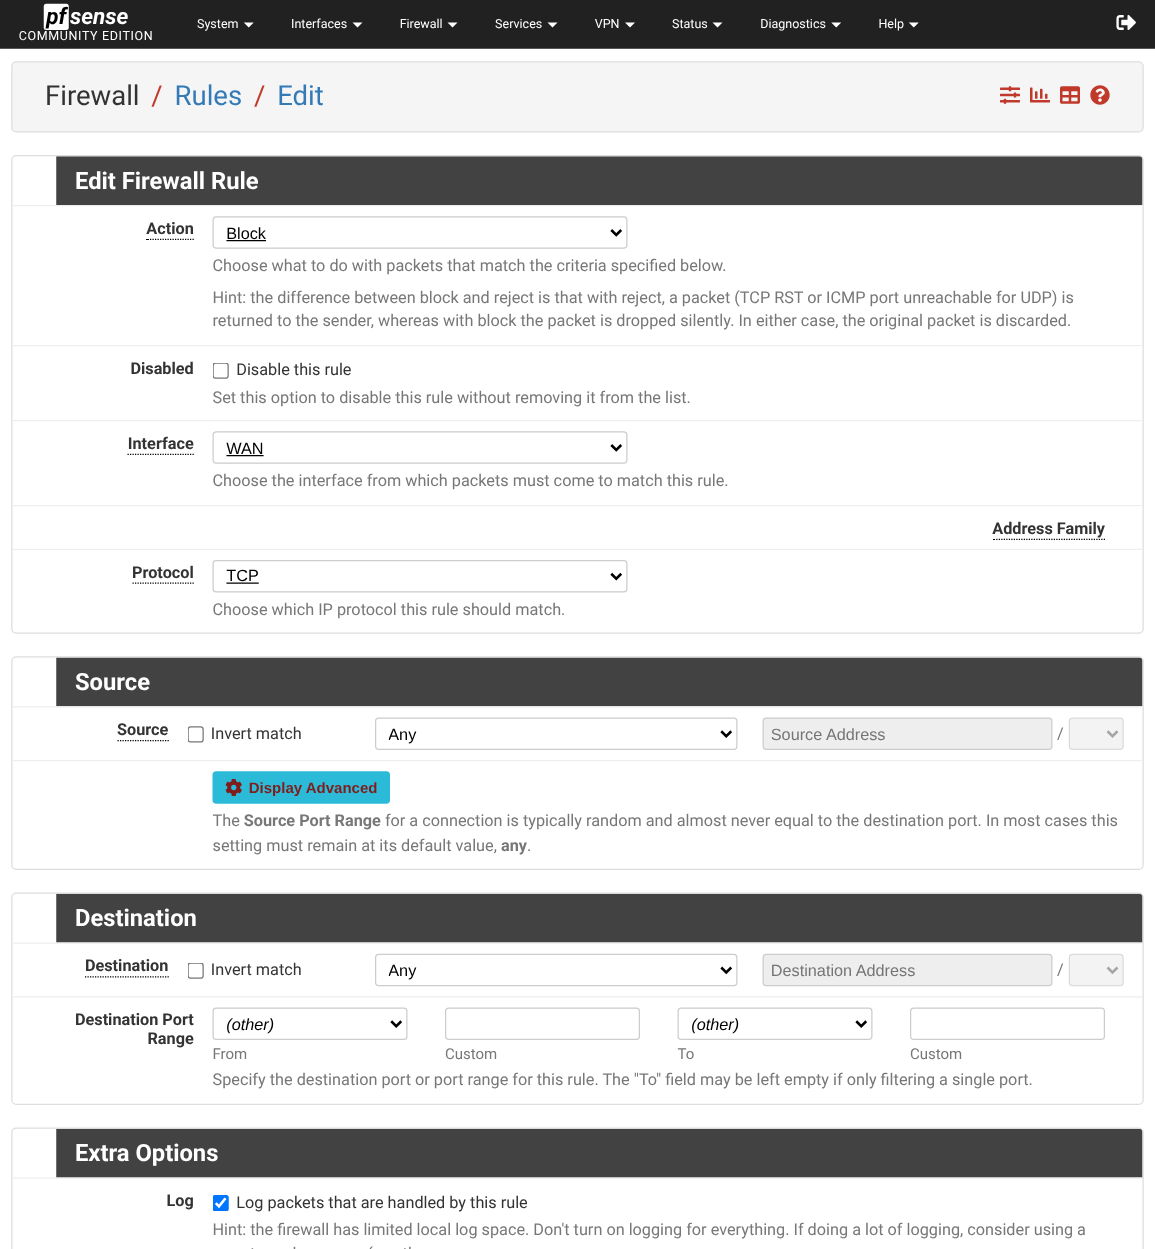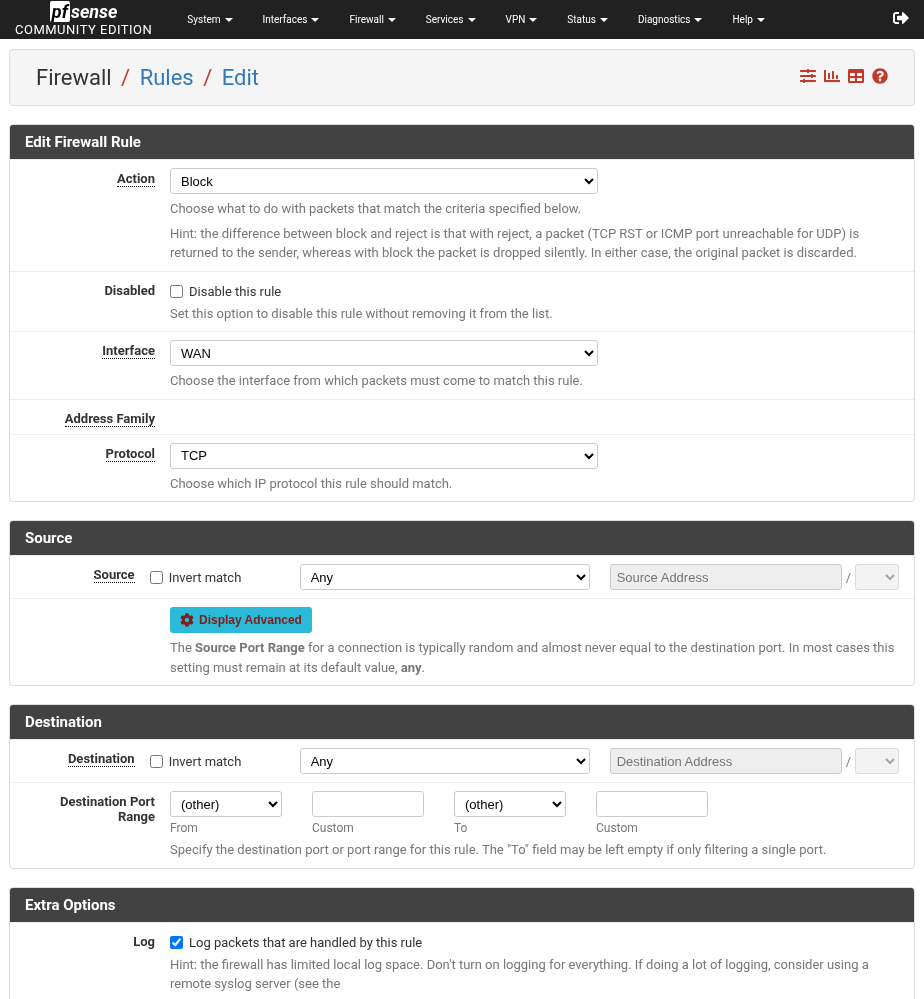--- a/index.html
+++ b/index.html
@@ -1,56 +1,56 @@
 <!DOCTYPE html>
 <html><head>
 <meta charset="utf-8">
 <style>
 * { box-sizing: border-box; margin: 0; padding: 0; }
 body { font-family: -apple-system, BlinkMacSystemFont, "Segoe UI", Roboto, "Helvetica Neue", Arial, sans-serif; font-size: 13px; color: #333; background: #fff; }
 .navbar { background: #212121; height: 39px; display: flex; align-items: center; padding: 0 15px; position: relative; }
 .logo { display: flex; flex-direction: column; align-items: center; margin-right: 20px; }
 .logo-text { font-style: italic; font-weight: bold; color: #fff; font-size: 18px; line-height: 1; }
 .logo-text .pf { background: #fff; color: #000; padding: 0 2px; border-radius: 2px; margin-right: 1px; }
-.logo-sub { color: #fff; font-size: 13px; letter-spacing: 0.5px; margin-top: 1px; }
+.logo-sub { color: #fff; font-size: 10px; letter-spacing: 0.5px; margin-top: 1px; }
 .nav-items { display: flex; gap: 0; }
 .nav-item { color: #fff; padding: 10px 15px; font-size: 10px; cursor: pointer; display: flex; align-items: center; gap: 4px; }
 .caret { width: 0; height: 0; border-left: 4px solid transparent; border-right: 4px solid transparent; border-top: 4px solid #fff; display: inline-block; }
 .logout { position: absolute; right: 15px; color: #fff; cursor: pointer; }
 .container { padding: 10px 9px; }
 .breadcrumb-panel { background: #f5f5f5; border: 1px solid #ddd; border-radius: 4px; padding: 15px 26px; margin-bottom: 18px; display: flex; justify-content: space-between; align-items: center; }
 .breadcrumb { font-size: 22px; font-weight: 400; }
 .breadcrumb .sep { color: #c0392b; padding: 0 4px; }
 .breadcrumb a { color: #337ab7; text-decoration: none; }
 .breadcrumb .current { color: #337ab7; }
 .breadcrumb-icons { display: flex; gap: 8px; color: #c0392b; font-size: 16px; }
 .breadcrumb-icons span { cursor: pointer; }
 .panel { border: 1px solid #ddd; border-radius: 4px; margin-bottom: 18px; overflow: hidden; background: #fff; }
-.panel-header { background: #424242; color: #fff; padding: 8px 15px; font-size: 15px; font-weight: bold; }
-.form-row { display: flex; padding: 8px 15px; border-top: 1px solid #eee; }
+.panel-header { background: #424242; color: #fff; padding: 8px 15px; font-size: 19px; font-weight: bold; margin-left: 35px; }
+.form-row { display: flex; padding: 8px 15px; border-top: 1px solid #eee; justify-content: flex-end; }
 .form-row:first-of-type { border-top: none; }
 .form-label { width: 145px; text-align: right; padding-right: 15px; padding-top: 3px; font-size: 13px; color: #333; }
 .form-label.bold { font-weight: bold; }
 .form-label .underline { border-bottom: 1px dotted #000; cursor: help; }
 .form-content { flex: 1; }
 .form-content select, .form-content input[type="text"] { font-size: 13px; padding: 3px 6px; border: 1px solid #ccc; border-radius: 3px; background: #fff; height: 26px; }
-.form-content select.wide, .form-content input.wide { width: 428px; }
+.form-content select.wide, .form-content input.wide { width: 332px; text-decoration: underline; }
 .help-text { color: #777; font-size: 13px; margin-top: 5px; line-height: 1.5; }
 .checkbox-row { display: flex; align-items: center; gap: 6px; padding-top: 4px; }
 .checkbox-row label { font-size: 13px; color: #333; }
 .btn-info { background: #2bbbd8; color: #7f1d1d; border: none; padding: 6px 10px; border-radius: 3px; font-size: 12px; font-weight: bold; cursor: pointer; display: inline-flex; align-items: center; gap: 5px; }
 .source-dest-row { display: flex; align-items: center; gap: 20px; }
 .source-dest-row .invert { display: flex; align-items: center; gap: 6px; min-width: 130px; }
 .source-dest-row select.type { width: 290px; }
 .source-dest-row input.addr { width: 232px; background: #eee; color: #999; }
 .source-dest-row .slash { padding: 0 4px; color: #777; }
 .source-dest-row select.mask { width: 44px; background: #eee; }
 .port-range-row { display: flex; gap: 30px; }
 .port-col { display: flex; flex-direction: column; }
-.port-col select, .port-col input { width: 112px; }
+.port-col select, .port-col input { width: 156px; font-style: italic; }
 .port-col .sub-label { color: #777; font-size: 12px; margin-top: 4px; }
 .icon-svg { width: 14px; height: 14px; fill: currentColor; }
 .icon-svg-lg { width: 16px; height: 16px; fill: currentColor; }
 </style>
 </head>
 <body>
 
 <div class="navbar">
   <div class="logo">
     <div class="logo-text"><span class="pf">pf</span><span>sense</span></div>

